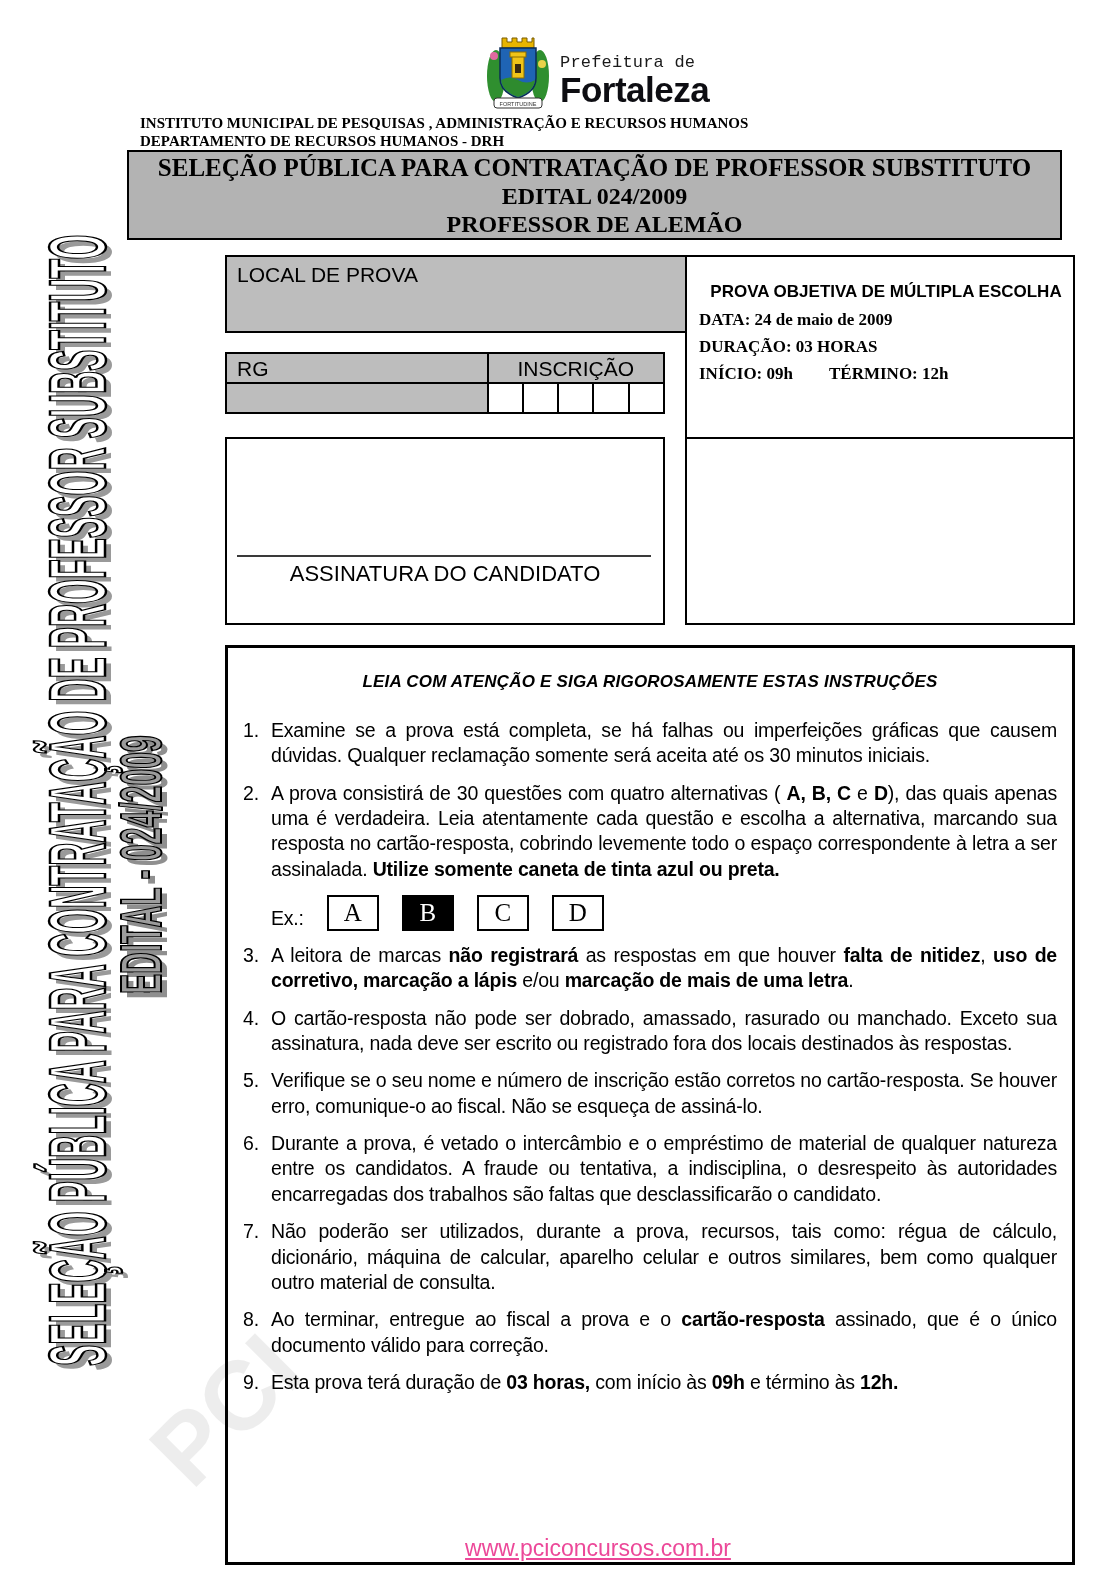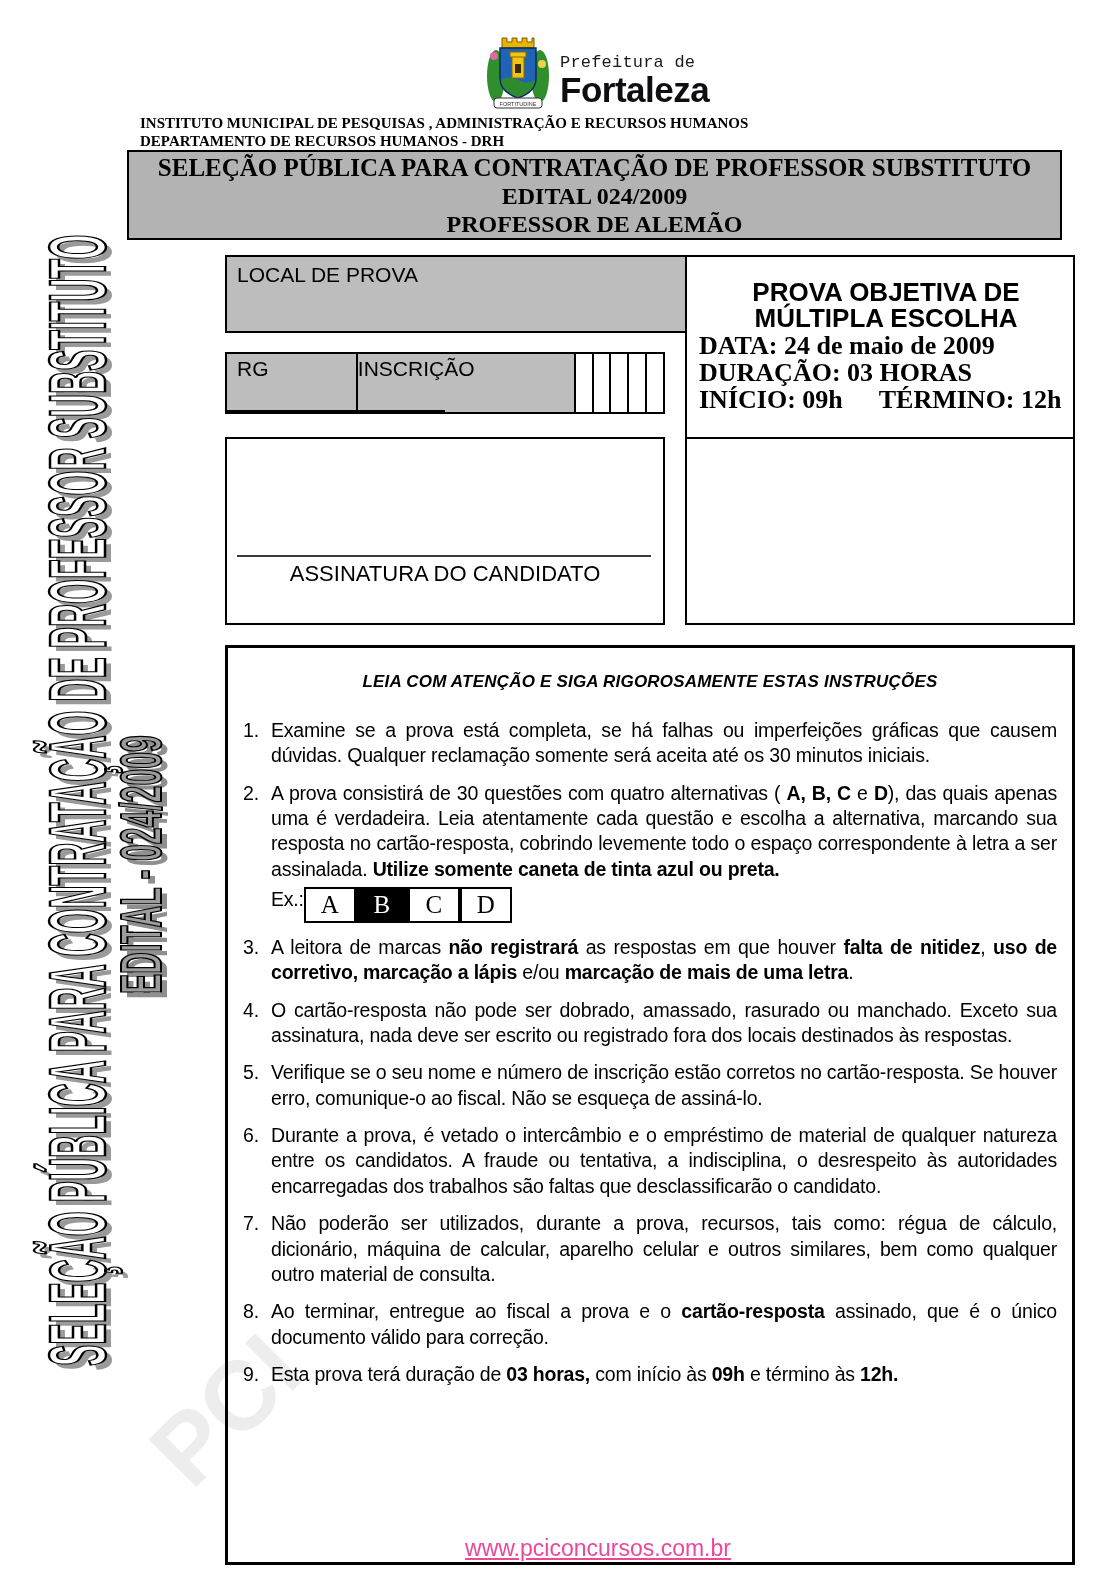--- a/index.html
+++ b/index.html
@@ -37,55 +37,55 @@
     font-family:"Liberation Serif",serif;font-weight:bold;text-align:center;}
   .title-bar .t1{font-size:25px;line-height:29px;}
   .title-bar .t2{font-size:24px;line-height:28px;}
   .title-bar .t3{font-size:24px;line-height:28px;}
 
   
   .box{position:absolute;border:2px solid #000;box-sizing:border-box;z-index:2;}
   .local-box{left:225px;top:255px;width:484px;height:78px;background:#bdbdbd;
     font-size:21px;padding:6px 0 0 10px;}
   .rg-table{left:225px;top:352px;width:440px;height:62px;background:#bdbdbd;
-    display:flex;flex-direction:row;}
+    display:flex;flex-direction:column;}
   .rg-row{display:flex;flex:1;}
   .rg-row.head{border-bottom:2px solid #000;}
   .rg-cell-label{width:60%;font-size:21px;padding:3px 0 0 10px;box-sizing:border-box;
     border-right:2px solid #000;}
   .insc-cell-label{width:40%;font-size:21px;text-align:center;padding-top:3px;box-sizing:border-box;}
   .rg-cell-value{width:60%;border-right:2px solid #000;box-sizing:border-box;}
   .insc-cells{width:40%;display:flex;background:#fff;}
   .insc-cell{flex:1;border-right:2px solid #000;box-sizing:border-box;background:#fff;}
   .insc-cell:last-child{border-right:none;}
 
   .sign-box{left:225px;top:437px;width:440px;height:188px;background:transparent;}
   .sign-line{position:absolute;left:10px;top:116px;width:414px;border-top:2px solid #3a3a3a;}
   .sign-label{position:absolute;left:0;top:122px;width:100%;text-align:center;font-size:22px;}
 
   .info-box{left:685px;top:255px;width:390px;height:211px;background:#fff;
-    font-weight:bold;font-size:26px;line-height:26px;padding:22px 0 0 12px;}
+    font-weight:bold;font-size:17px;line-height:26px;padding:22px 0 0 12px;}
   .info-title{width:352px;margin:0 auto 2px auto;text-align:center;}
   .info-line{margin-top:1px;font-family:Liberation Serif, serif;}
   .info-inline span.sep{display:inline-block;width:36px;}
 
   .empty-box{left:685px;top:437px;width:390px;height:188px;background:#fff;}
 
   
   .instructions{position:absolute;left:225px;top:645px;width:850px;height:920px;
     border:3px solid #000;box-sizing:border-box;background:transparent;z-index:1;
     padding:24px 15px 0 15px;overflow:hidden;}
   .inst-header{text-align:center;font-size:17px;font-weight:bold;font-style:italic;
     letter-spacing:.2px;margin-bottom:26px;}
   .inst-item{display:flex;margin-bottom:12px;font-size:19.5px;line-height:1.3;
     letter-spacing:-0.2px;}
   .inst-num{width:28px;flex:none;}
   .inst-body{flex:1;text-align:justify;}
   .inst-body b{font-weight:bold;}
-  .ex-row{display:flex;align-items:flex-start;gap:0;margin-top:5px;text-align:left;}
+  .ex-row{display:flex;align-items:flex-end;gap:23px;margin-top:13px;text-align:left;}
   .ans-box{width:52px;height:36px;border:2px solid #000;box-sizing:border-box;
     display:flex;align-items:center;justify-content:center;background:#fff;
     font-family:"Liberation Serif",serif;font-size:25px;}
   .ans-box.filled{background:#000;color:#fff;border-color:#000;}
 
   .footer-link{position:absolute;left:448px;top:1535px;width:300px;text-align:center;
     z-index:3;font-size:23px;color:#ec4899;text-decoration:underline;cursor:pointer;}
 </style>
 </head>
 <body>

